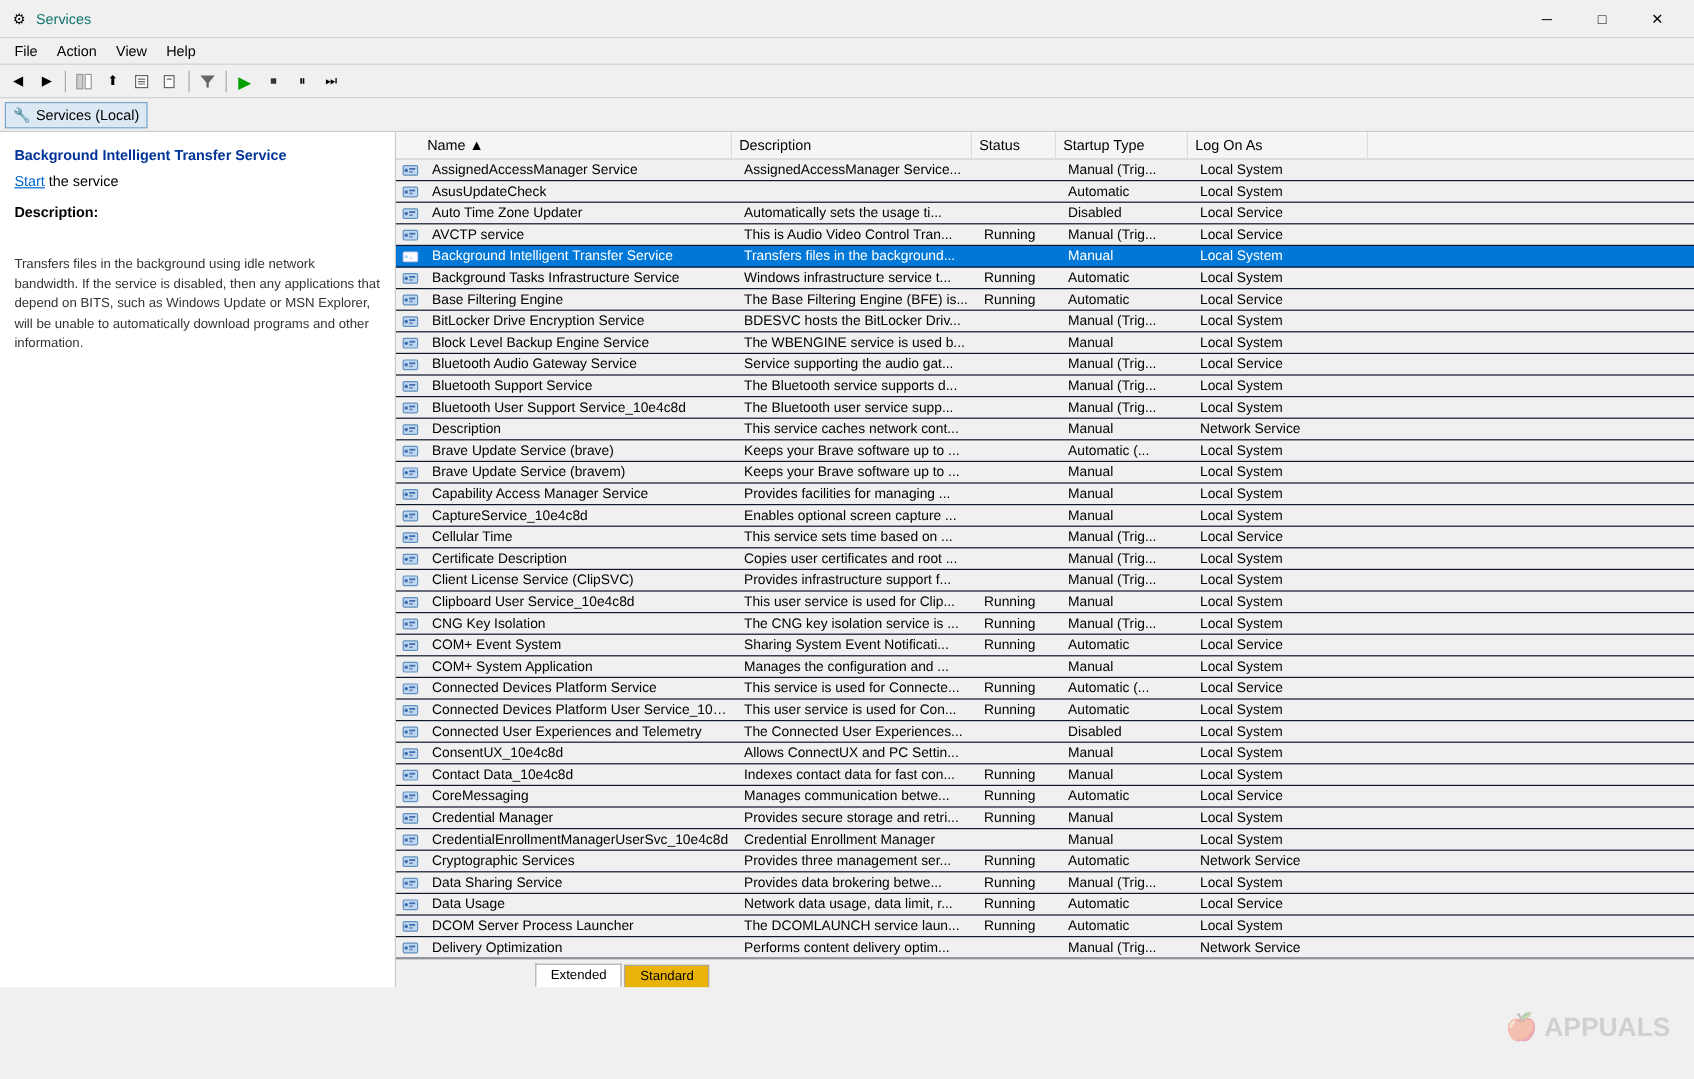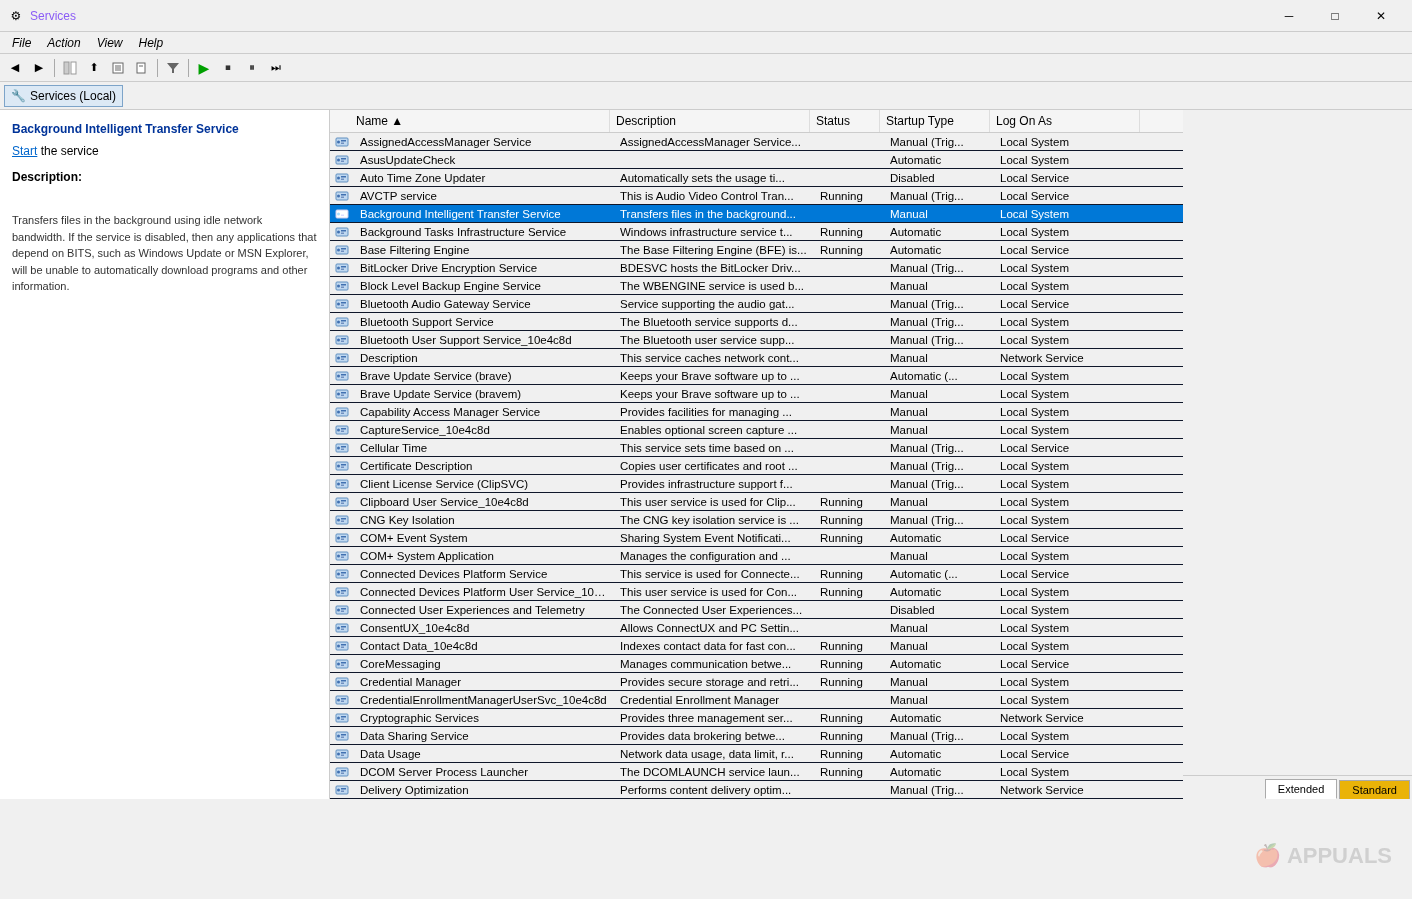--- a/index.html
+++ b/index.html
@@ -24,21 +24,21 @@
     .title-bar-icon {
       width: 16px;
       height: 16px;
       margin-right: 6px;
       display: flex;
       align-items: center;
       justify-content: center;
     }
     .title-bar-text {
       font-size: 12px;
-      color: #8b5cf6;
+      color: #0f766e;
       flex: 1;
     }
     .title-bar-controls {
       display: flex;
       gap: 0;
     }
     .title-bar-btn {
       width: 46px;
       height: 32px;
       border: none;
@@ -51,21 +51,20 @@
     }
 
     
     .menu-bar {
       background: #f0f0f0;
       height: 22px;
       display: flex;
       align-items: center;
       padding: 0 4px;
       border-bottom: 1px solid #ccc;
-      font-style: italic;
     }
     .menu-item {
       padding: 2px 8px;
       cursor: pointer;
       font-size: 12px;
     }
 
     
     .toolbar {
       background: #f0f0f0;
@@ -149,23 +148,22 @@
       font-size: 11px;
       line-height: 1.5;
       color: #333;
       margin-top: 28px;
     }
 
     
     .right-panel {
       flex: 1;
       display: flex;
-      flex-direction: row;
+      flex-direction: column;
       overflow: hidden;
-      align-items: flex-end;
     }
 
     
     .services-table {
       flex: 1;
       overflow-y: auto;
       overflow-x: hidden;
     }
     .table-header {
       display: flex;
@@ -215,21 +213,21 @@
       justify-content: center;
     }
 
     
     .bottom-tabs {
       display: flex;
       background: #f0f0f0;
       border-top: 1px solid #ccc;
       height: 24px;
       align-items: flex-end;
-      padding-left: 82px;
+      padding-left: 116px;
     }
     .tab {
       padding: 3px 12px;
       border: 1px solid #aaa;
       border-bottom: none;
       background: #eab308;
       cursor: pointer;
       font-size: 11px;
       margin-right: 2px;
     }

